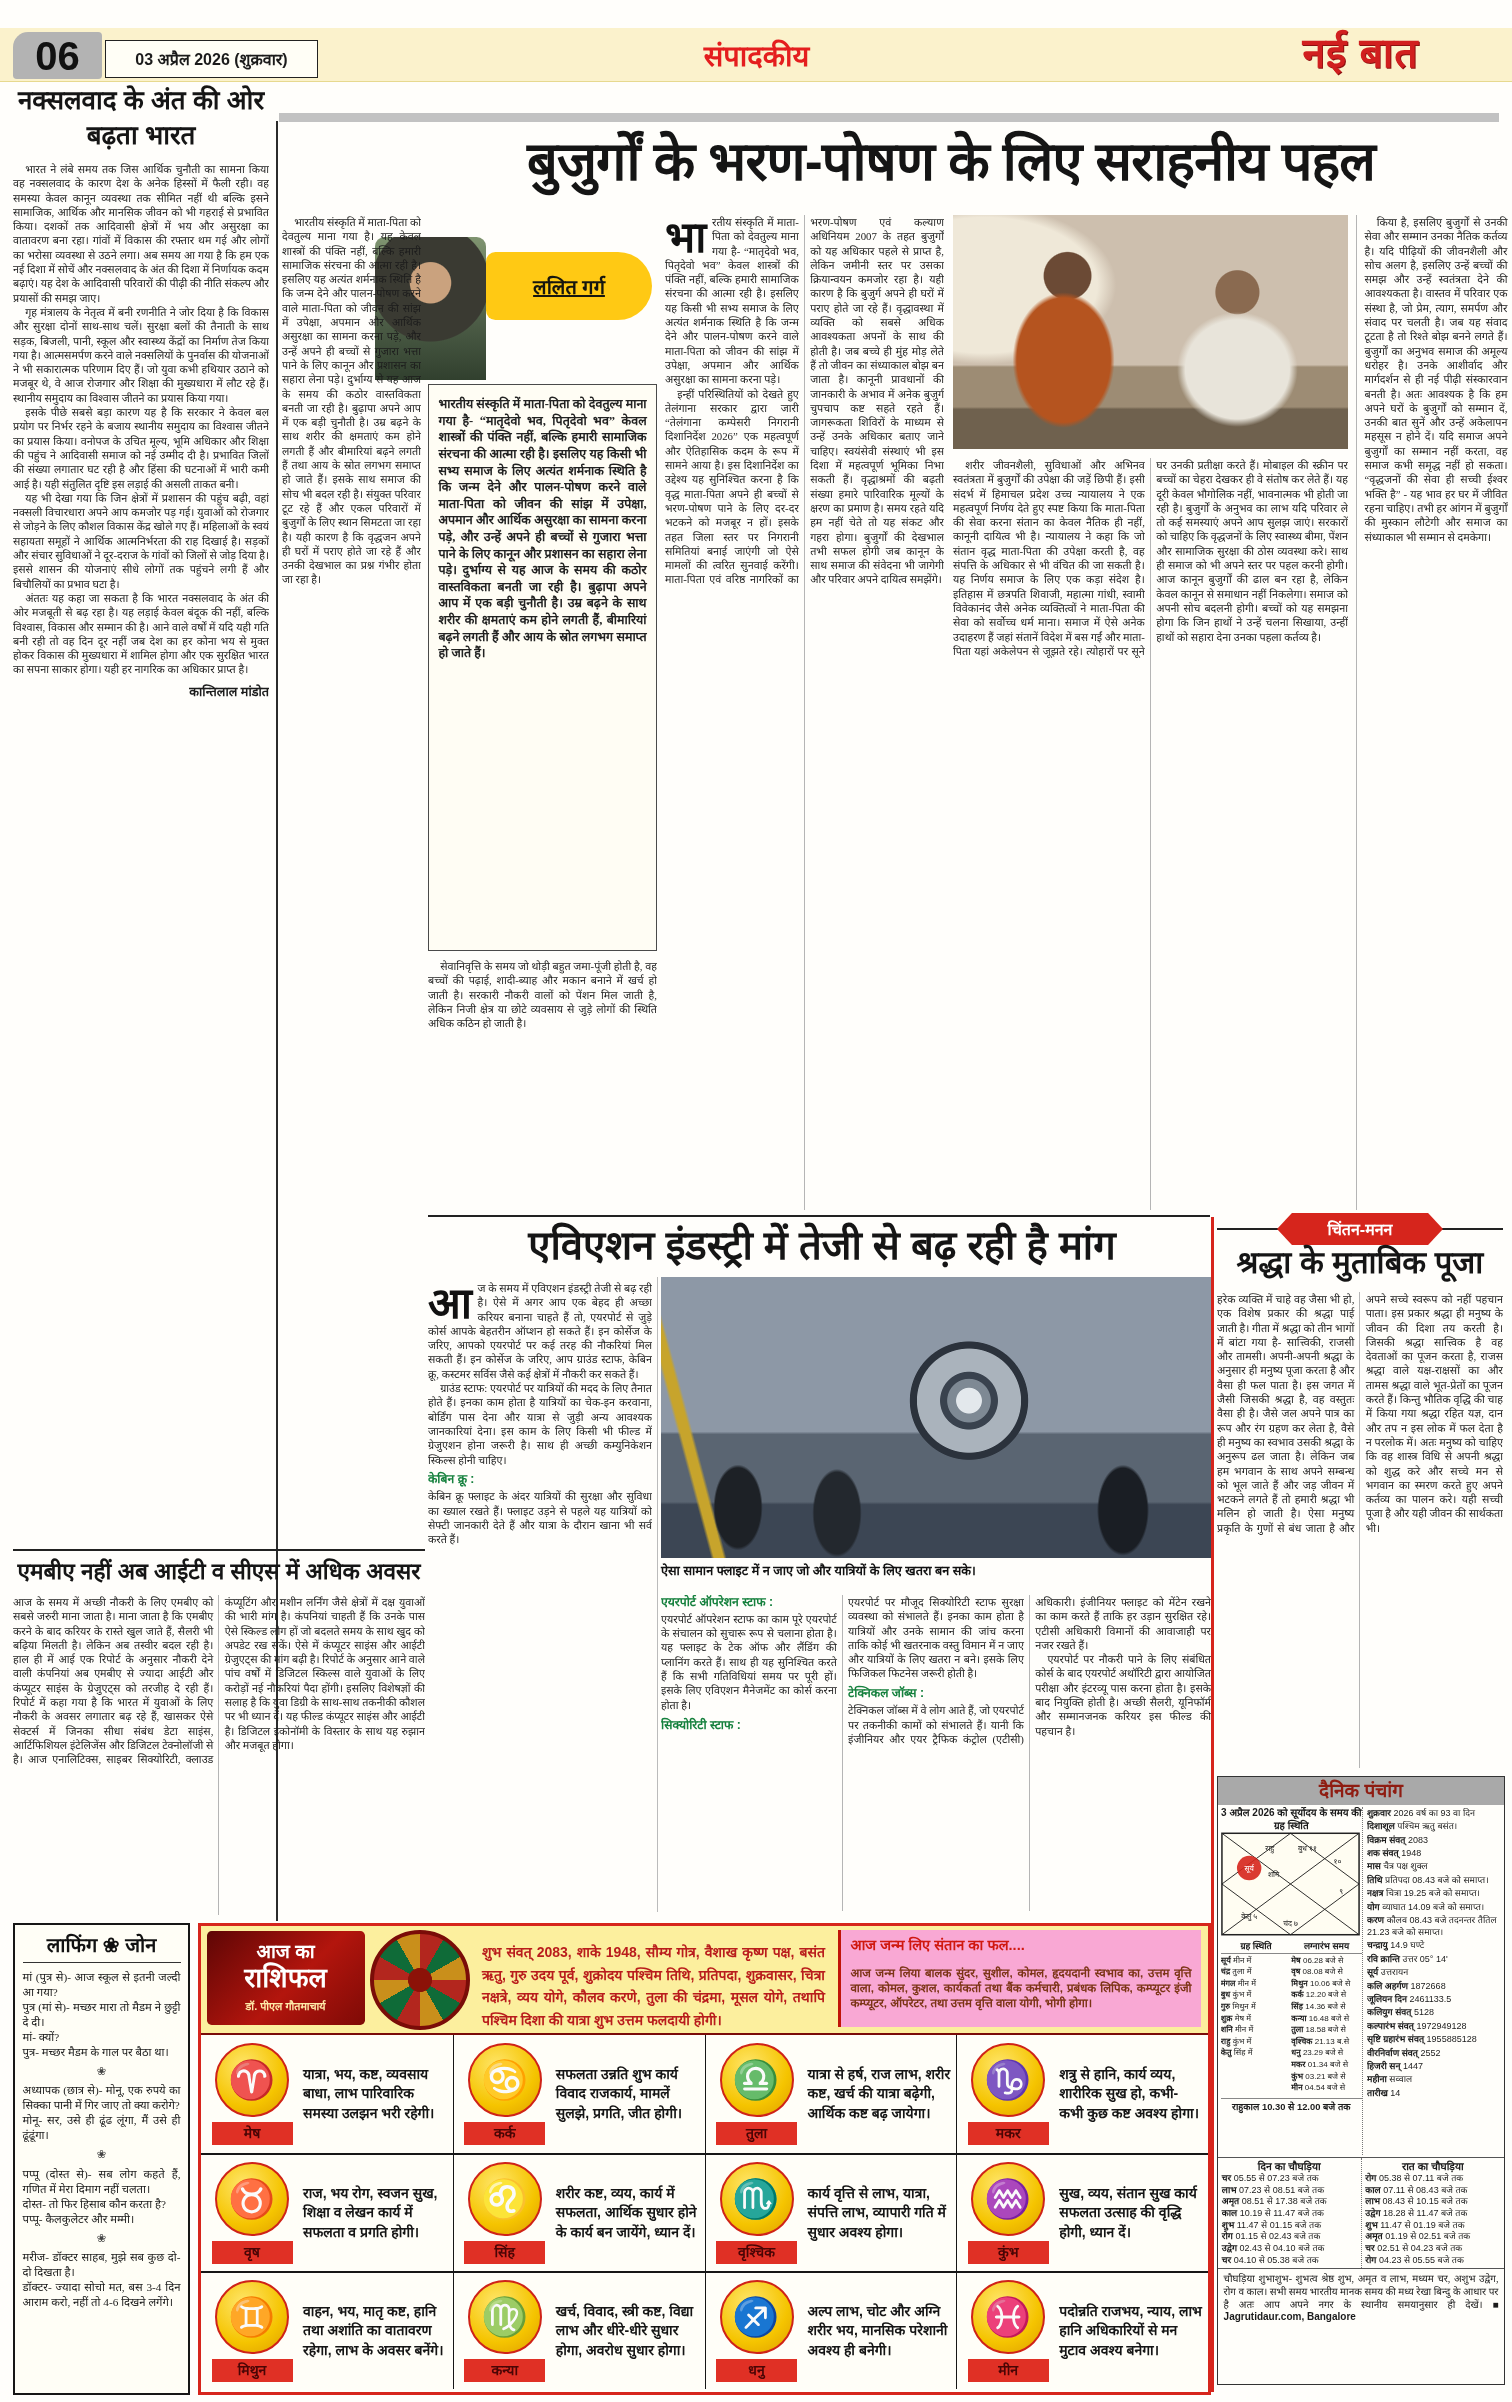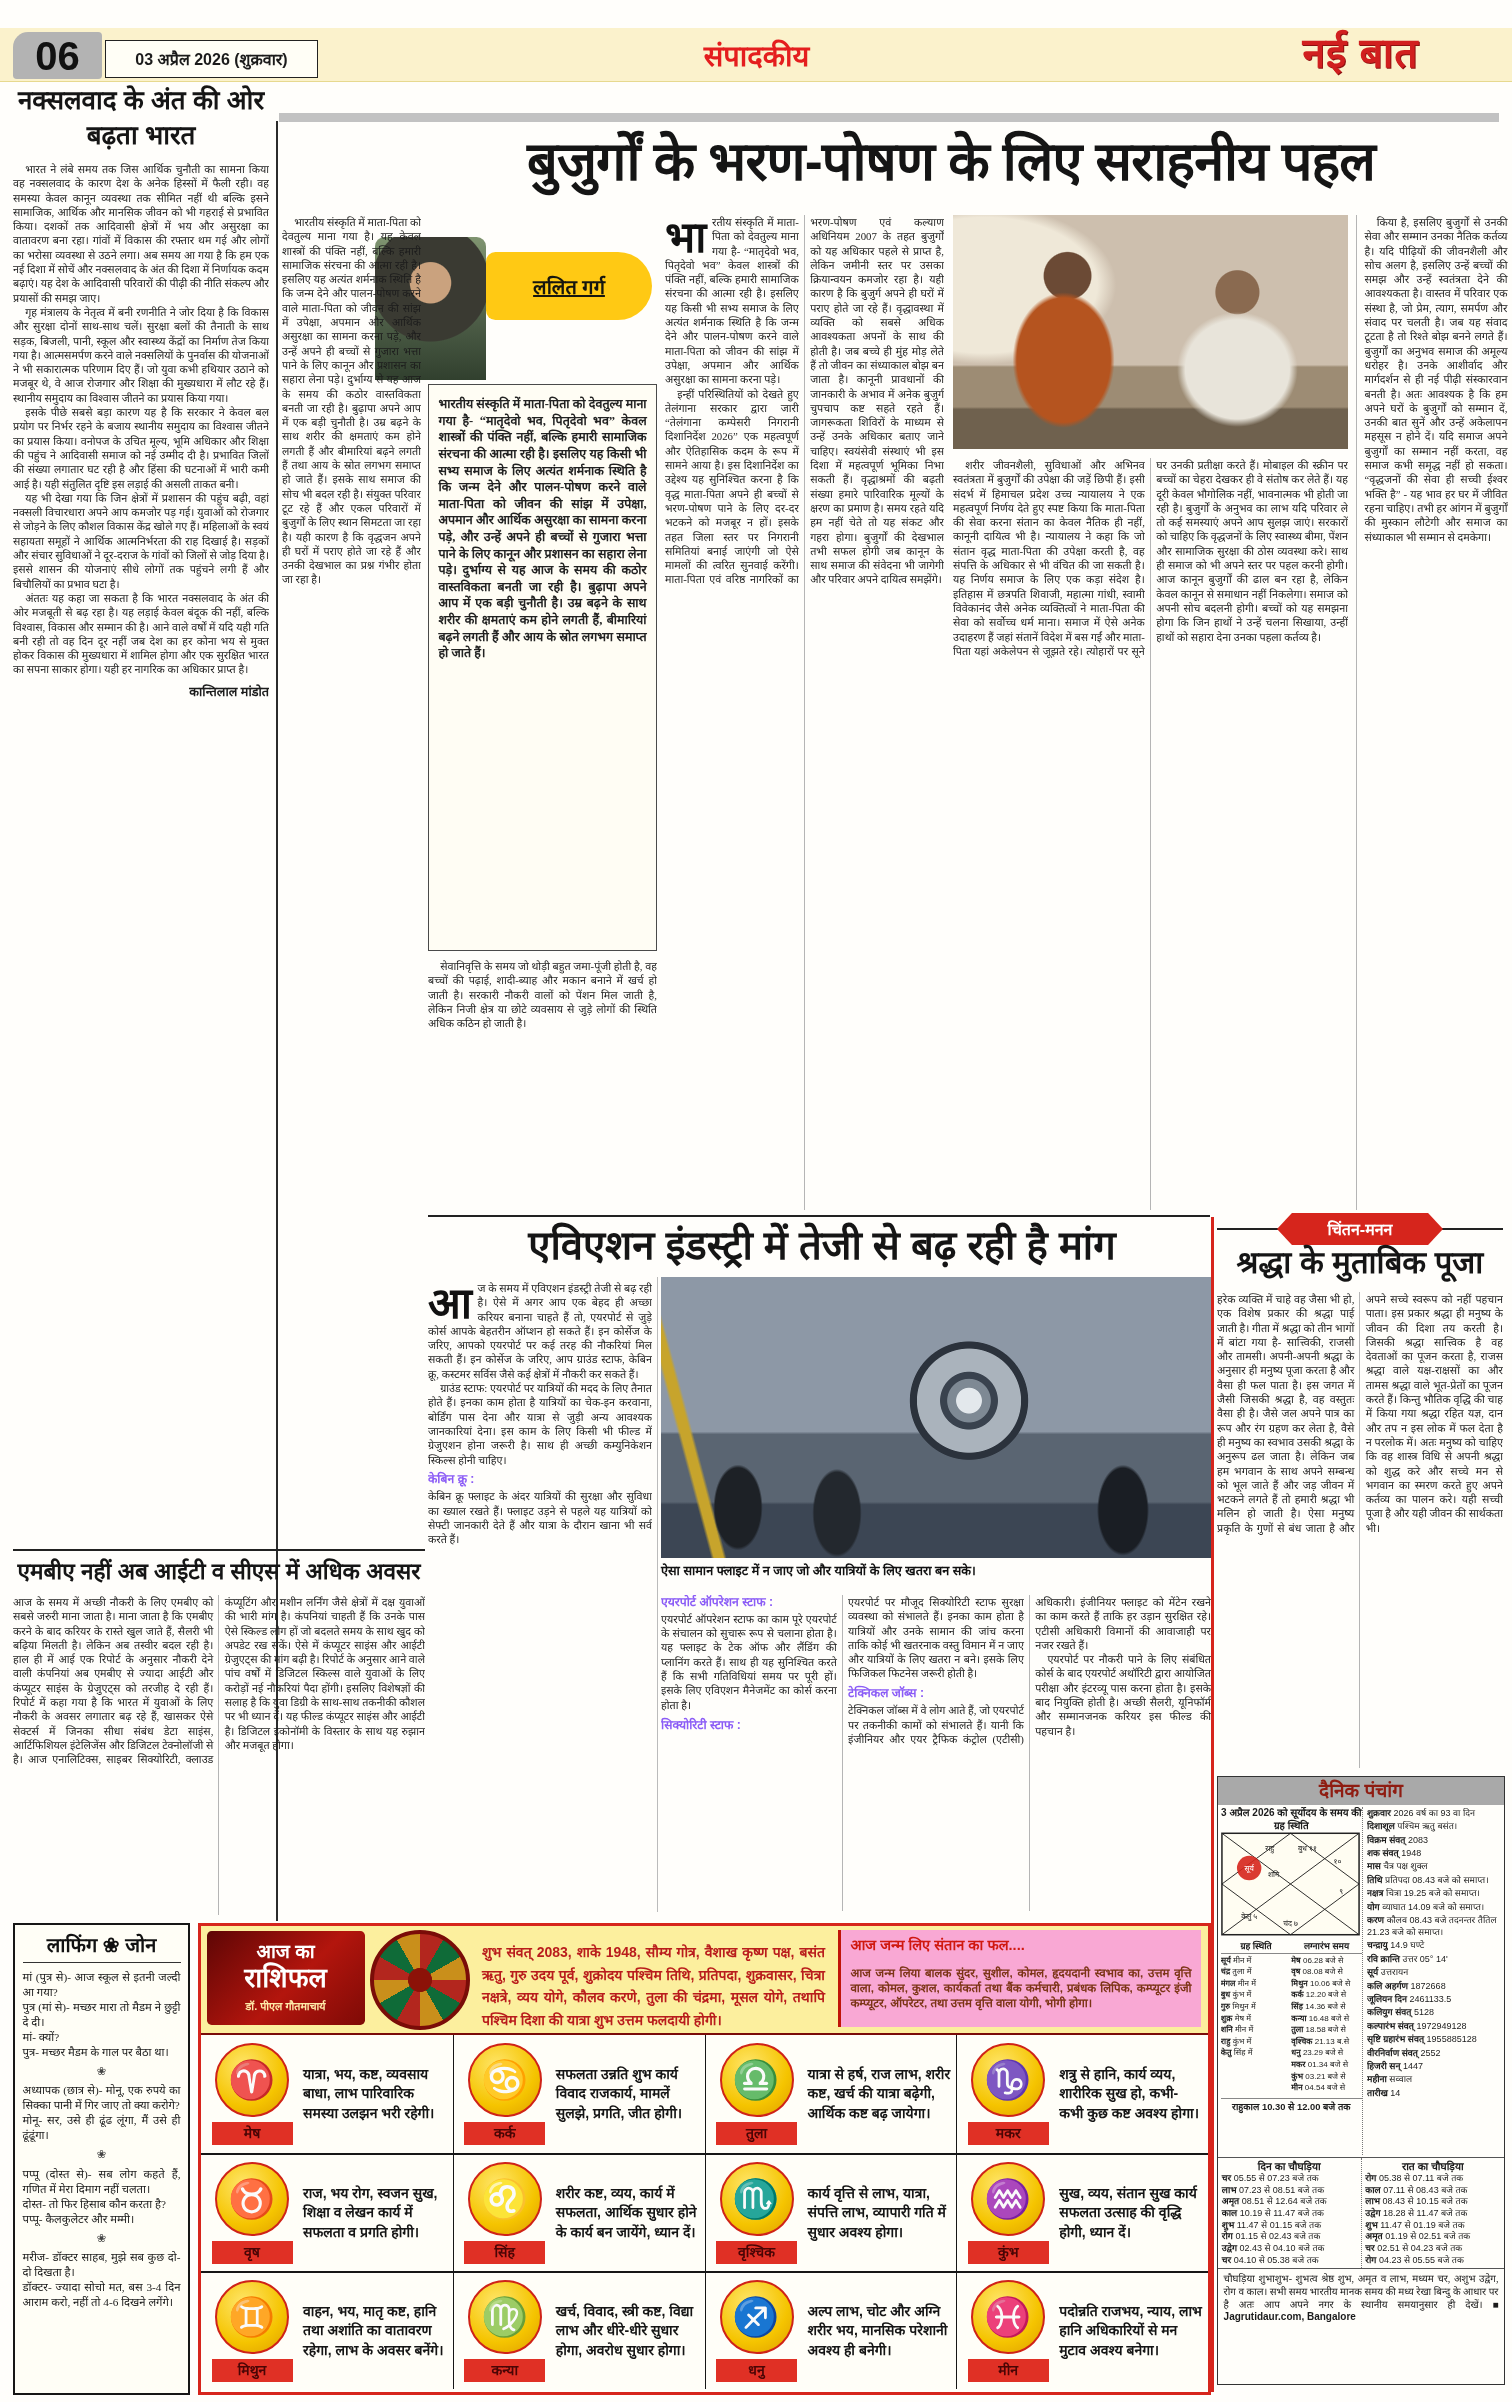--- a/index.html
+++ b/index.html
@@ -45,21 +45,21 @@
   .avhl{left:433px;top:1220px;width:778px;text-align:center;font-size:40px;line-height:51px;}
   .enginephoto{left:661px;top:1277px;width:550px;height:281px;
      background:
        radial-gradient(circle 89px at 56% 44%,#e3e8ec 0 14%,#7e8994 15% 24%,#39424e 25% 32%,#aab3bc 33% 58%,#2b323c 59% 66%,transparent 67%),
        radial-gradient(ellipse 38px 66px at 14% 82%,#1d2126 0 60%,transparent 65%),
        radial-gradient(ellipse 38px 68px at 32% 84%,#23282e 0 60%,transparent 65%),
        radial-gradient(ellipse 40px 70px at 84% 83%,#1a1e24 0 60%,transparent 65%),
        linear-gradient(75deg,transparent 0 8%,#c7a42c 8.5% 10%,transparent 10.5%),
        linear-gradient(180deg,#8d98a6 0 55%,#5a6572 56% 80%,#3c4654 81% 100%);}
   .avcaption{font:700 12.7px/16px "Liberation Sans",sans-serif;text-align:left;color:#111;}
-  .subhd{font:800 12.2px/15px "Liberation Sans",sans-serif;margin:5.6px 0 1.9px;color:#8b5cf6;}
+  .subhd{font:800 12.2px/15px "Liberation Sans",sans-serif;margin:5.6px 0 1.9px;color:#15803d;}
   
   .chintanline{left:1217px;top:1228px;width:286px;height:1.9px;background:#222;}
   .chintanbadge{left:1277px;top:1213px;width:166px;height:32px;background:#d6251c;color:#fff;
      display:flex;align-items:center;justify-content:center;font:800 16px "Liberation Sans",sans-serif;
      clip-path:polygon(9% 0,91% 0,100% 50%,91% 100%,9% 100%,0 50%);}
   .chintanhl{left:1217px;top:1241px;width:286px;text-align:center;font-size:31px;line-height:43px;}
   
   .mbahl{left:13px;top:1557px;width:412px;text-align:center;font-size:22.6px;line-height:30px;}
   .laughbox{left:13px;top:1923px;width:177px;height:472px;border:2.4px solid #161616;box-sizing:border-box;
             background:#fffef6;padding:5.6px 7.5px;overflow:hidden;}
@@ -306,21 +306,21 @@
         <div class="pitem"><b>हिजरी सन्</b> <span>1447</span></div>
         <div class="pitem"><b>महीना</b> <span>सव्वाल</span></div>
         <div class="pitem"><b>तारीख</b> <span>14</span></div>
       </div>
     </div>
     <div class="chgh">
       <div class="chcol">
         <div class="chh">दिन का चौघड़िया</div>
         <div class="chr"><b>चर</b> <span>05.55 से 07.23 बजे तक</span></div>
         <div class="chr"><b>लाभ</b> <span>07.23 से 08.51 बजे तक</span></div>
-        <div class="chr"><b>अमृत</b> <span>08.51 से 12.64 बजे तक</span></div>
+        <div class="chr"><b>अमृत</b> <span>08.51 से 17.38 बजे तक</span></div>
         <div class="chr"><b>काल</b> <span>10.19 से 11.47 बजे तक</span></div>
         <div class="chr"><b>शुभ</b> <span>11.47 से 01.15 बजे तक</span></div>
         <div class="chr"><b>रोग</b> <span>01.15 से 02.43 बजे तक</span></div>
         <div class="chr"><b>उद्वेग</b> <span>02.43 से 04.10 बजे तक</span></div>
         <div class="chr"><b>चर</b> <span>04.10 से 05.38 बजे तक</span></div>
       </div>
       <div class="chcol">
         <div class="chh">रात का चौघड़िया</div>
         <div class="chr"><b>रोग</b> <span>05.38 से 07.11 बजे तक</span></div>
         <div class="chr"><b>काल</b> <span>07.11 से 08.43 बजे तक</span></div>

